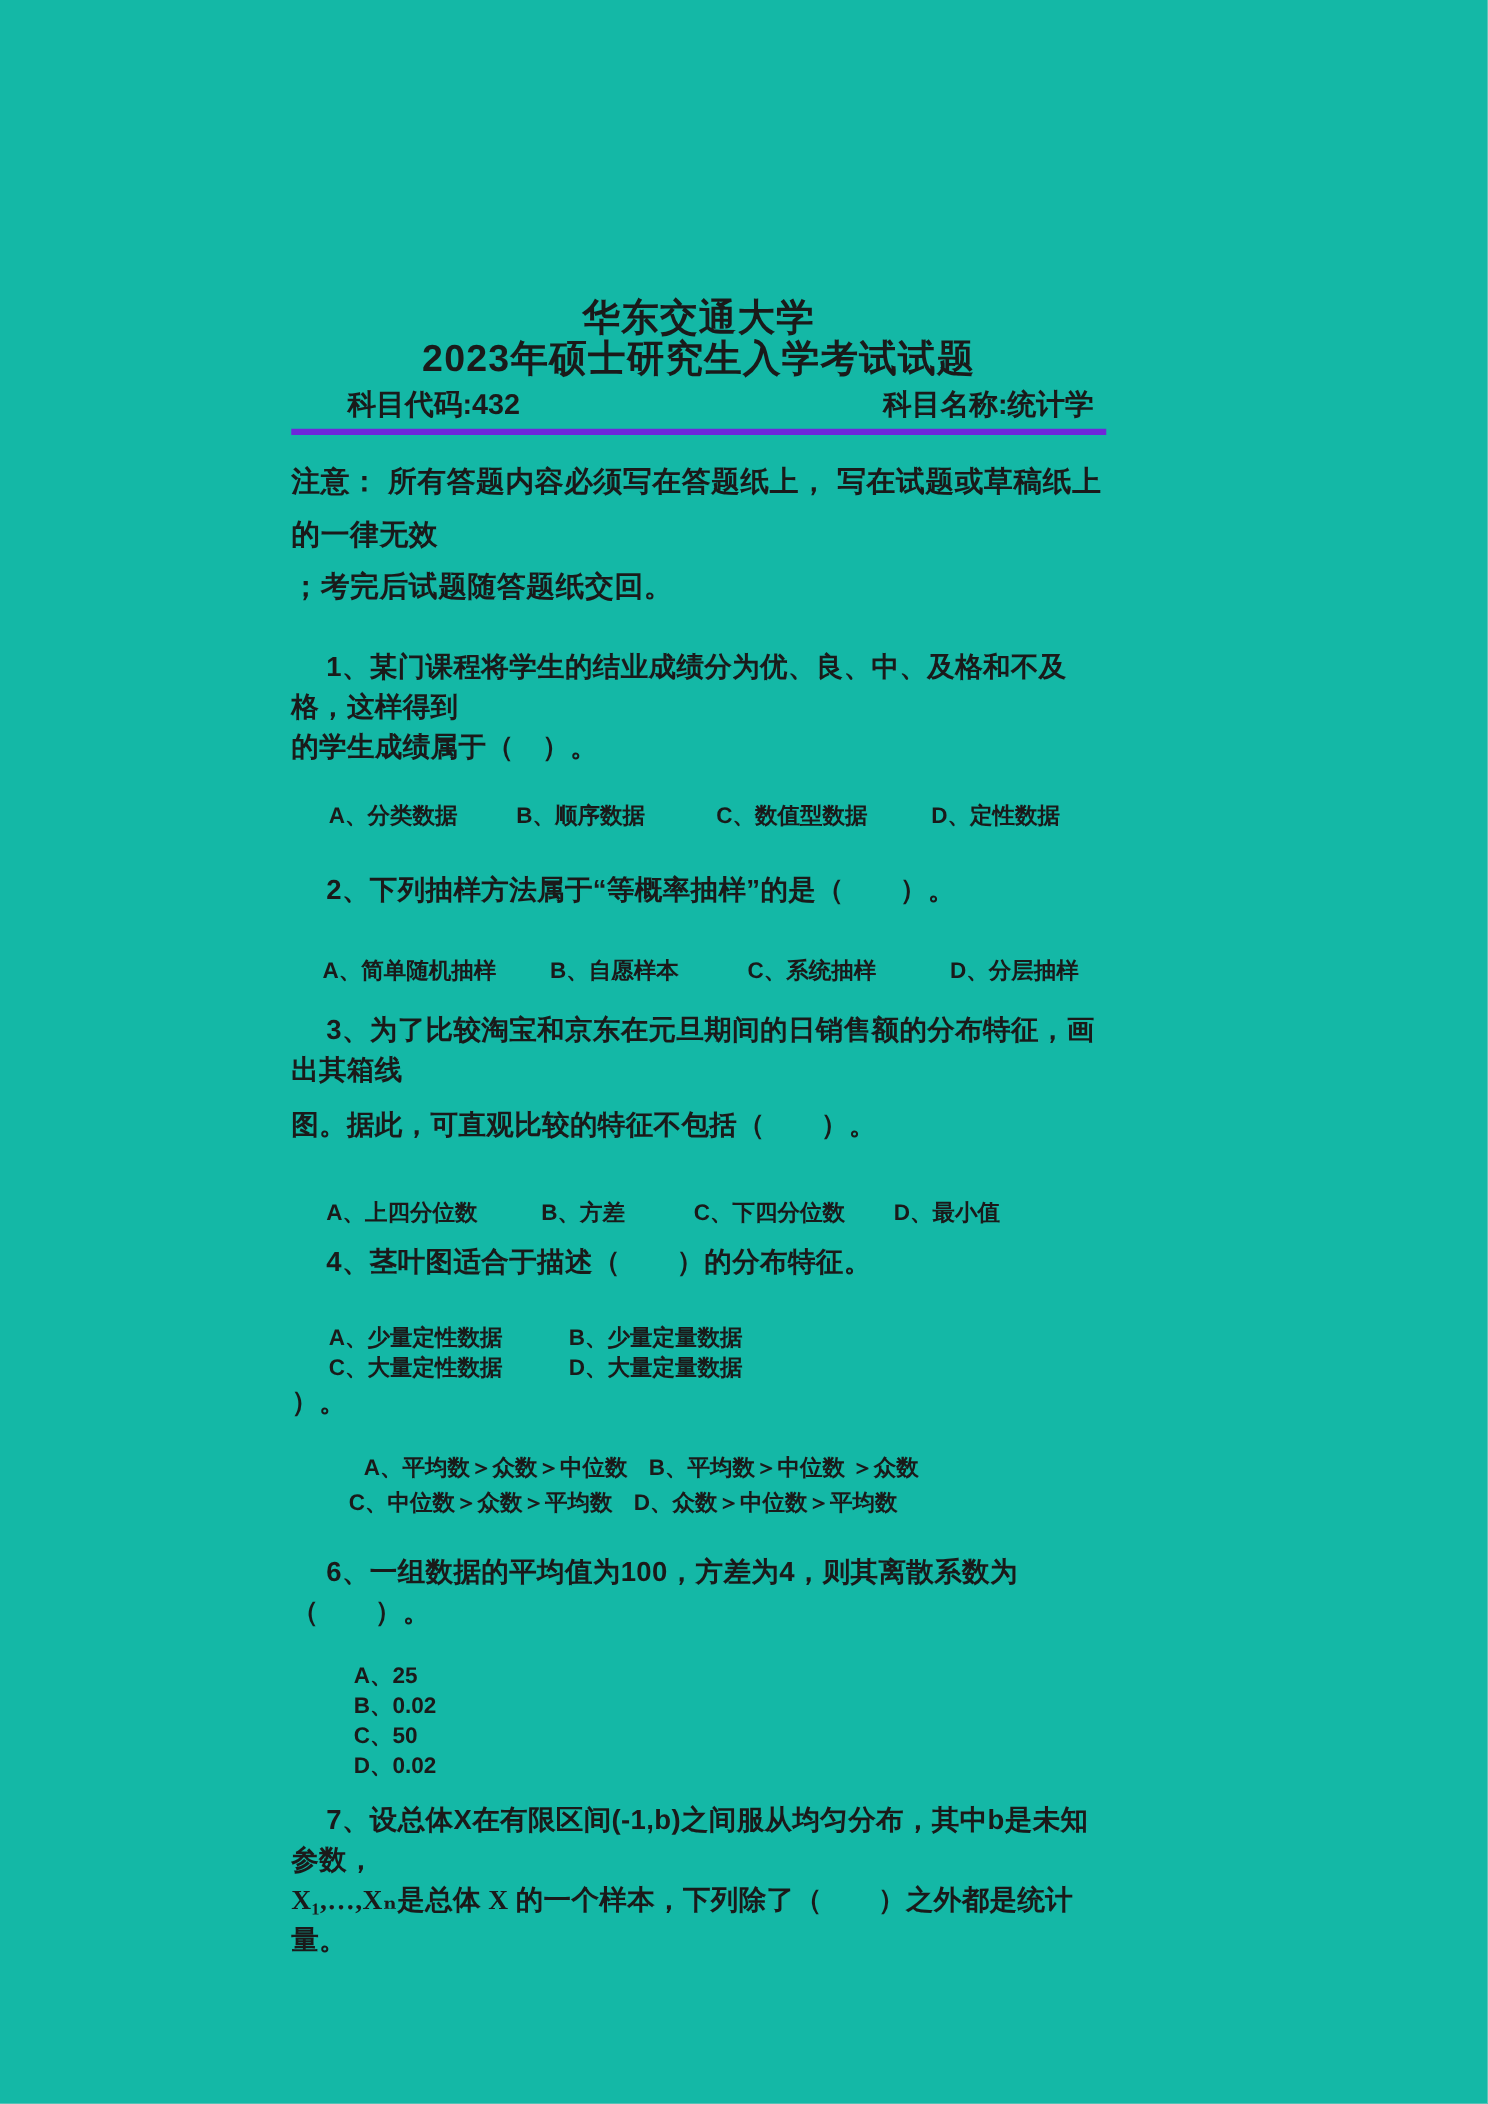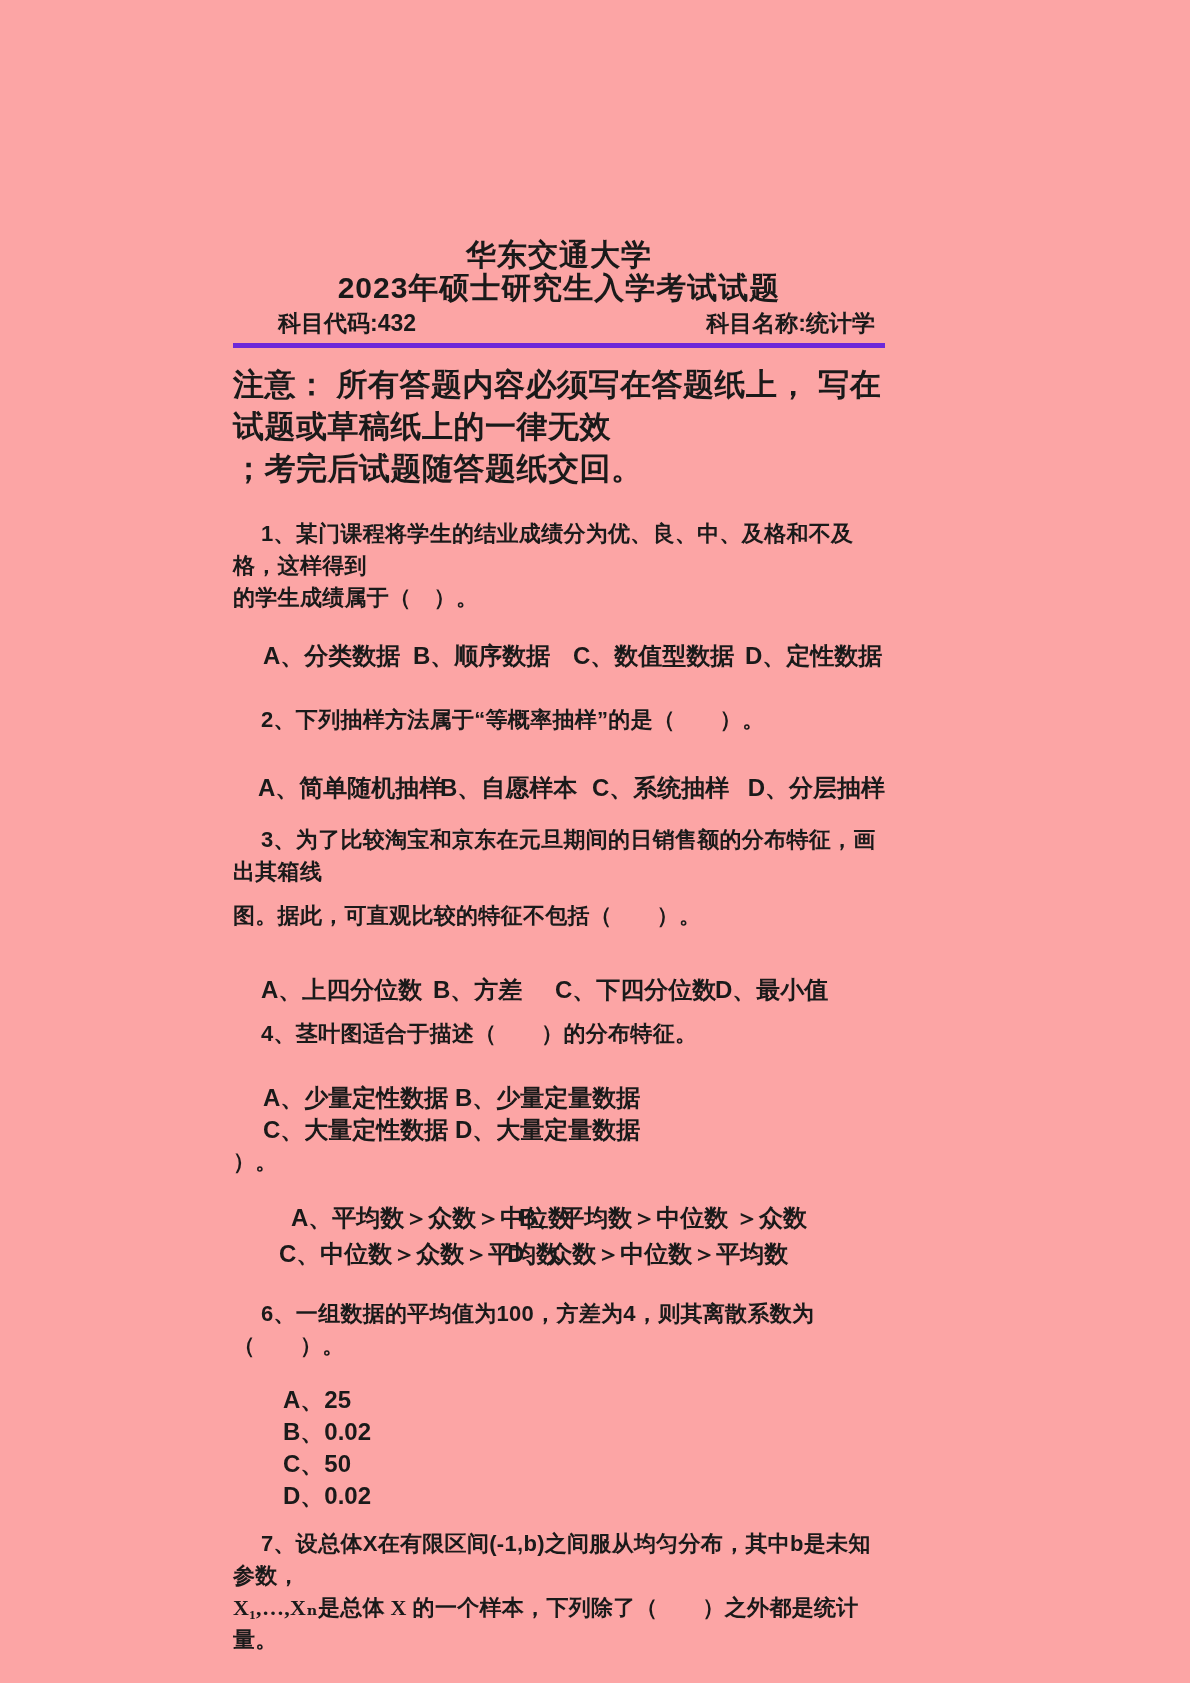--- a/index.html
+++ b/index.html
@@ -5,21 +5,21 @@
   html,body{margin:0;padding:0;}
   body{
     background:#e8e8e6;
     font-family:"Liberation Sans","DejaVu Sans",sans-serif;
     -webkit-font-smoothing:antialiased;
   }
   .page{
     position:relative;
     width:1190px;height:1683px;
     margin:0 auto;
-    background:#fca5a5;
+    background:#14b8a6;
     color:#1a1a1a;
     overflow:hidden;
     box-shadow:0 0 6px rgba(0,0,0,.12);
   }
   .content{
     position:absolute;
     left:233px;top:238px;
     width:652px;
   }
   .title,.subtitle{
@@ -34,21 +34,21 @@
     justify-content:space-between;
     align-items:flex-end;
     font-weight:800;
     font-size:23px;
     margin-top:4px;
     padding:0 10px 4px 45px;
     border-bottom:5px solid #6d28d9;
   }
   .notice{
     font-weight:800;
-    font-size:31px;
+    font-size:23px;
     line-height:42px;
     margin-top:16px;
     letter-spacing:.5px;
   }
   .section-row{
     margin-top:18px;
     padding-left:35px;
     font-weight:800;
     font-size:24px;
   }
@@ -56,21 +56,21 @@
   .q{
     font-weight:700;
     font-size:22px;
     line-height:32px;
     letter-spacing:.3px;
   }
   .indent{ text-indent:28px; }
   .opts{
     display:flex;
     font-weight:700;
-    font-size:24px;
+    font-size:18px;
     white-space:nowrap;
   }
   .opt{display:inline-block;}
   
   .opts-q1{padding-left:30px;margin-top:26px;}
   .opts-q1 .opt:nth-child(1){width:150px}
   .opts-q1 .opt:nth-child(2){width:160px}
   .opts-q1 .opt:nth-child(3){width:172px}
   .opts-q2{padding-left:25px;margin-top:36px;}
   .opts-q2 .opt:nth-child(1){width:182px}

